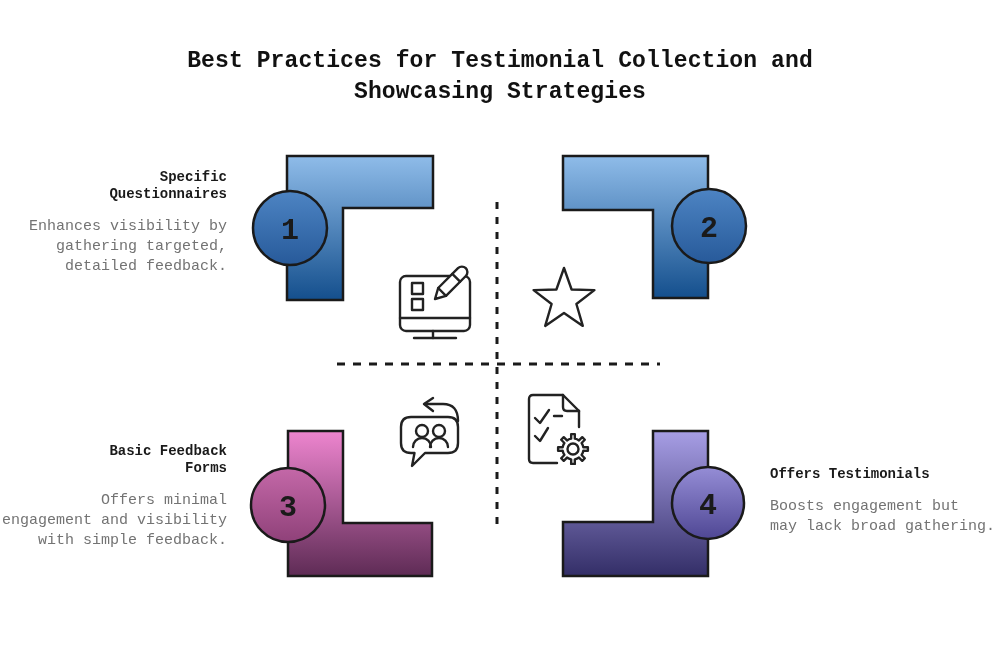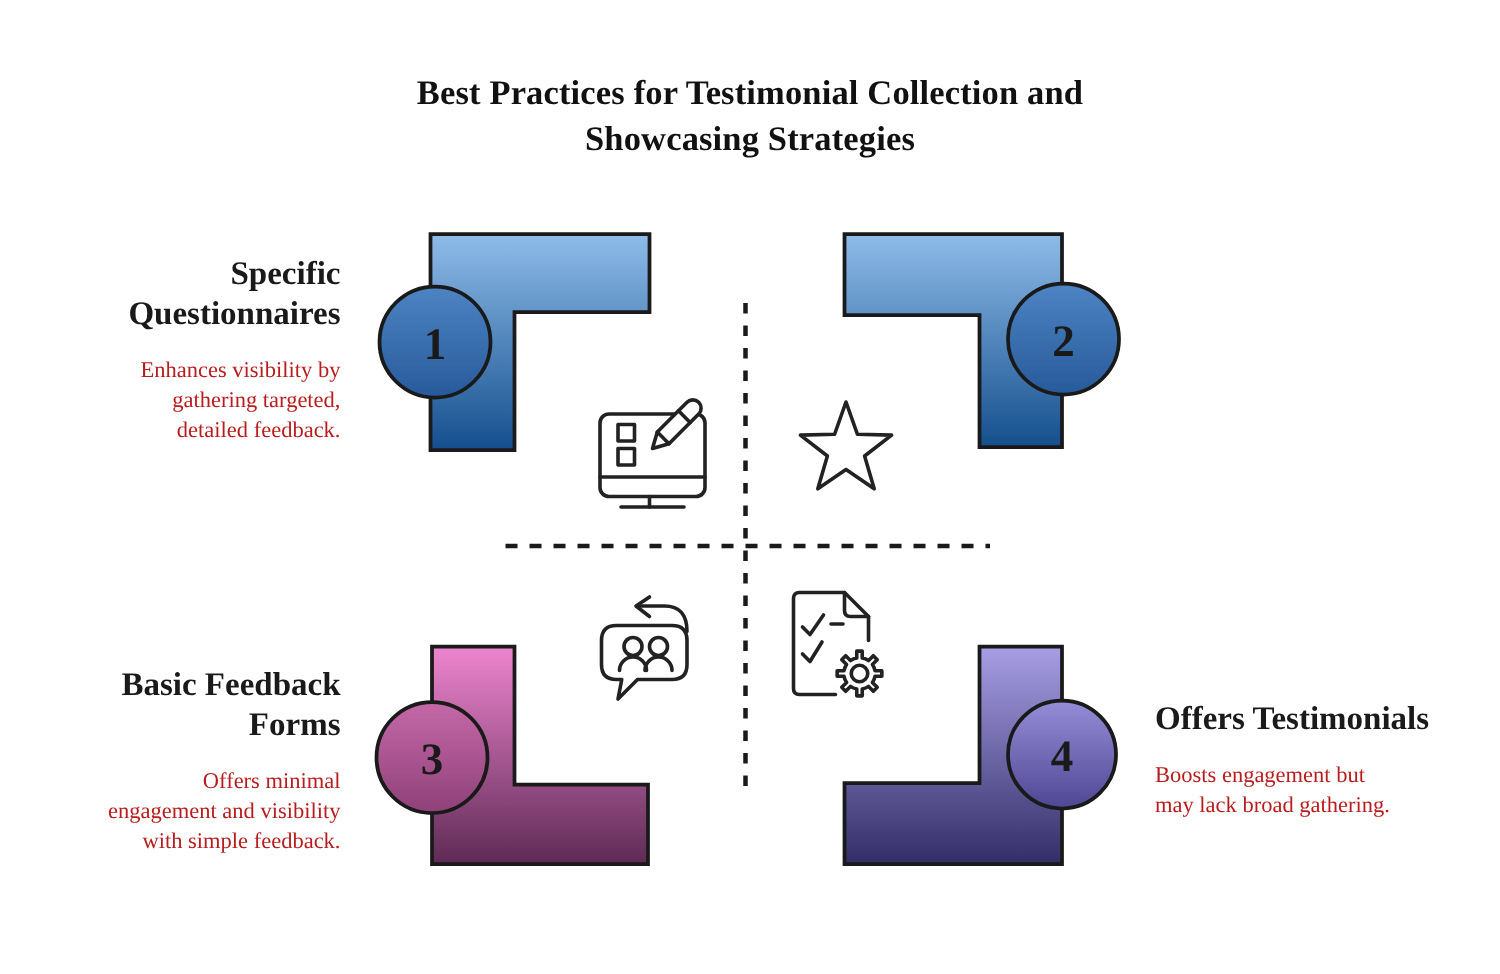--- a/index.html
+++ b/index.html
@@ -1,32 +1,32 @@
 <!DOCTYPE html>
 <html><head>
 <meta charset="utf-8">
 <style>
   html,body { margin:0; padding:0; background:#ffffff; }
   .canvas {
     position:relative; width:1000px; height:649px; background:#ffffff;
-    font-family:Liberation Serif, serif; overflow:hidden;
+    font-family:Liberation Mono, monospace; overflow:hidden;
   }
   .page-title {
     position:absolute; top:46px; left:0; width:1000px; margin:0;
     text-align:center; font-size:23px; font-weight:bold; color:#111;
     white-space:pre-line; line-height:1.35; letter-spacing:0.1px;
   }
   .diagram-svg { position:absolute; left:0; top:0; }
   .label { position:absolute; }
   .label .item-title {
-    font-size:22px; font-weight:bold; color:#1a1a1a;
+    font-size:14px; font-weight:bold; color:#1a1a1a;
     white-space:pre-line; line-height:1.22; margin:0;
   }
   .label .item-desc {
-    font-size:15px; color:#b91c1c;
+    font-size:15px; color:#737373;
     white-space:pre-line; line-height:1.34; margin:14px 0 0 0;
   }
   .align-right { text-align:right; }
   #label-1 { right:773px; top:169px; width:220px; }
   #label-2 { left:770px;  top:165px; width:220px; }
   #label-3 { right:773px; top:443px; width:230px; }
   #label-4 { left:770px;  top:466px; width:230px; }
   .shape-path { stroke:#1a1a1a; stroke-width:2.5; }
   .badge-circle { stroke:#1a1a1a; stroke-width:2.5; }
   .badge-number { font-size:30px; font-weight:bold; text-anchor:middle; }

